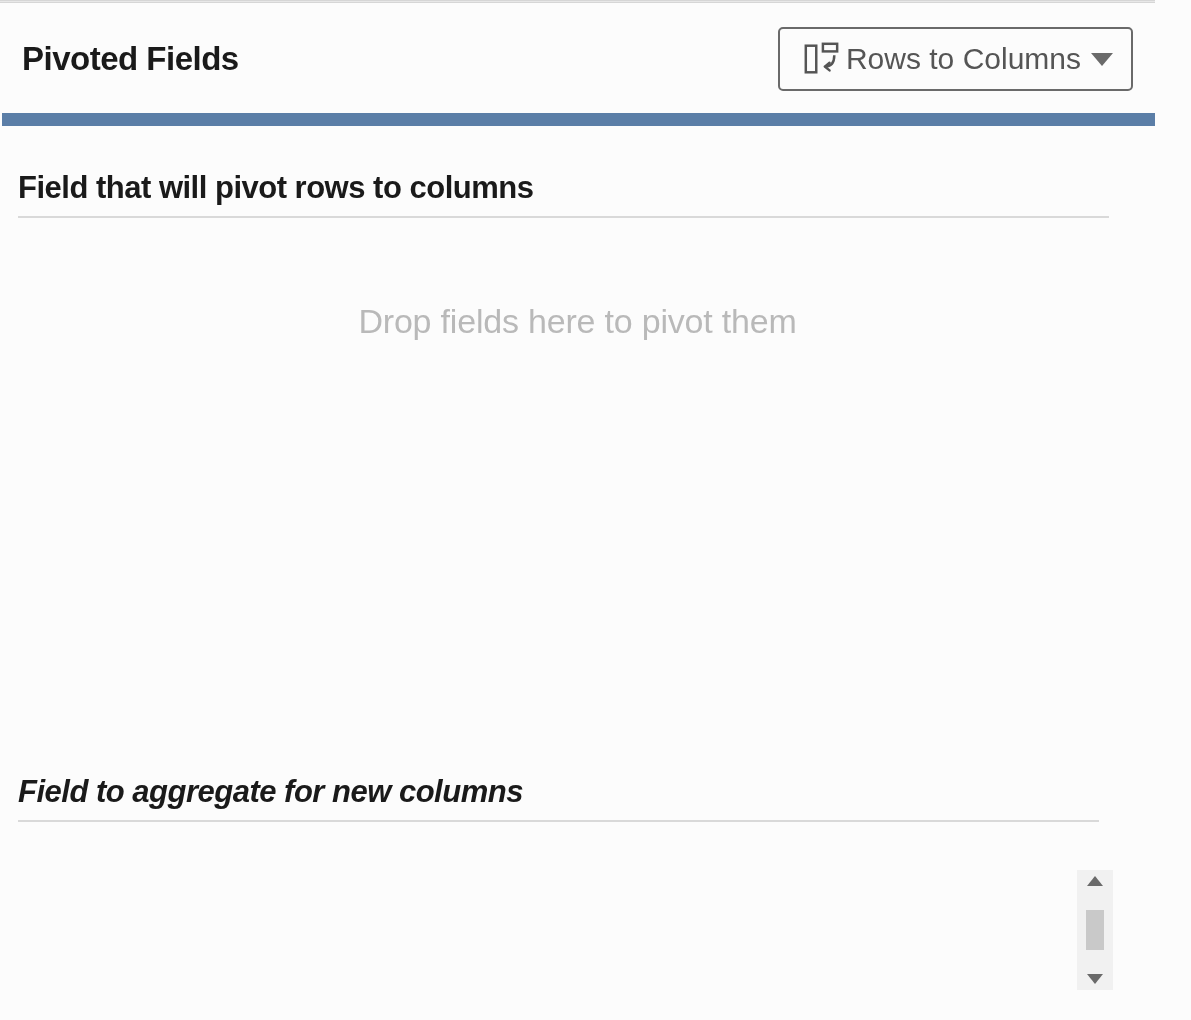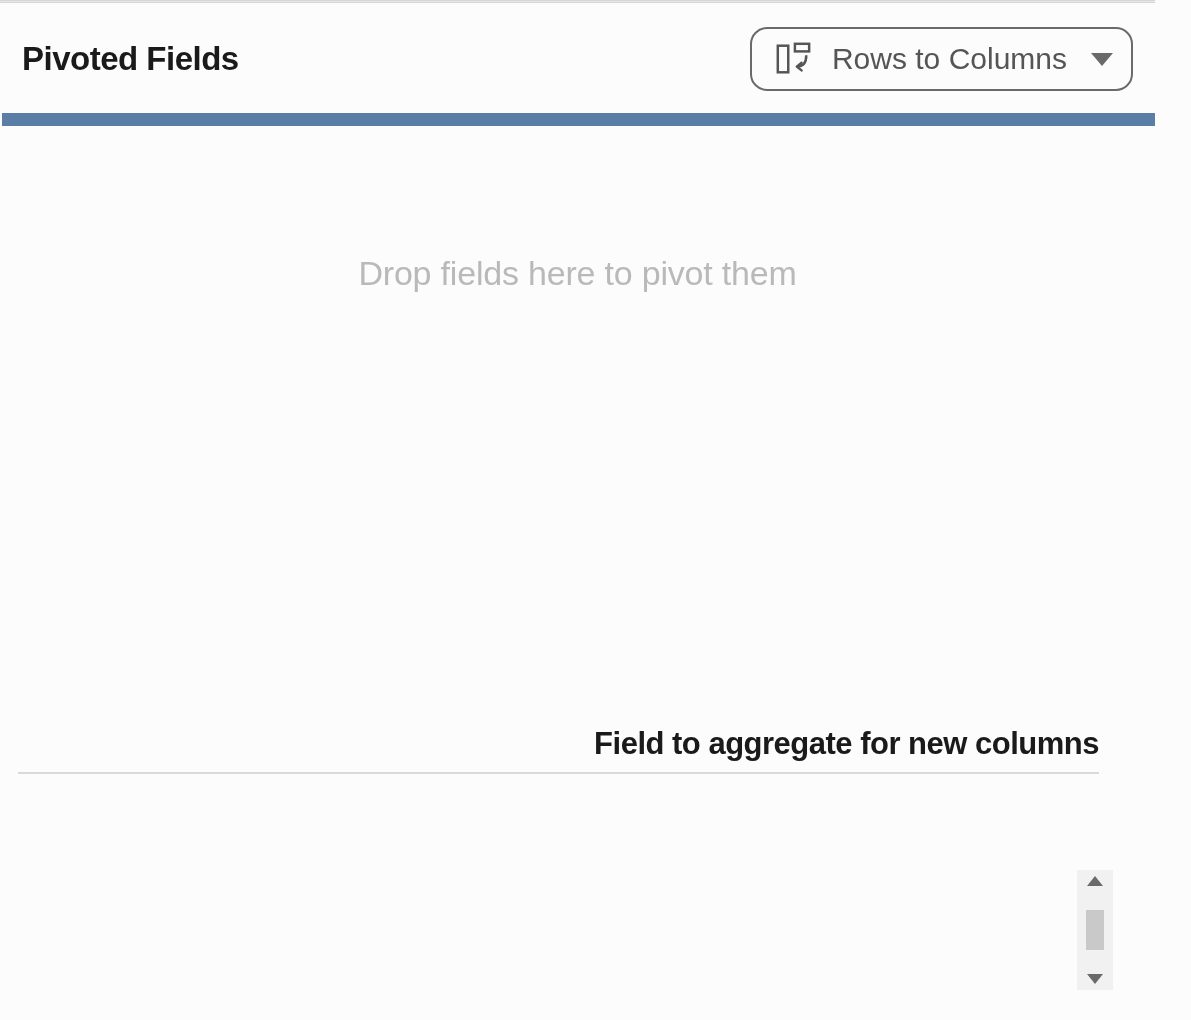--- a/index.html
+++ b/index.html
@@ -26,23 +26,22 @@
   }
   .header-title {
     font-size: 33px;
     font-weight: 700;
     letter-spacing: -0.5px;
     color: #1a1a1a;
   }
   .pivot-selector {
     display: flex;
     align-items: center;
-    gap: 14px;
     border: 2px solid #6a6a6a;
-    border-radius: 17px;
+    border-radius: 5px;
     background: #fcfcfc;
     padding: 11px 18px 11px 22px;
     cursor: pointer;
     font-size: 30px;
     color: #555555;
     font-weight: 500;
     user-select: none;
   }
   .pivot-selector .label {
     padding: 0 6px;
@@ -87,20 +86,21 @@
     font-size: 34px;
     color: #b9b9b9;
     font-weight: 400;
     letter-spacing: -0.2px;
   }
   .section2 {
     padding: 0 18px 0 18px;
   }
   .section2 .section-heading {
     margin-right: 38px;
+    font-style: italic;
   }
   .scroll-track {
     position: absolute;
     right: 42px;
     top: 870px;
     width: 36px;
     height: 120px;
     display: flex;
     flex-direction: column;
     align-items: center;
@@ -120,21 +120,20 @@
   .scroll-thumb {
     width: 18px;
     height: 40px;
     background: #c9c9c9;
     cursor: pointer;
   }
   .page {
     position: relative;
     width: 1155px;
     height: 1020px;
-    text-align: right;
   }
 </style>
 </head>
 <body>
 
 <div class="page">
 
   <div class="top-border"></div>
 
   <div class="header">
@@ -151,20 +150,21 @@
         <path d="M 24 28 L 29 24 M 24 28 L 29 32" fill="none" stroke="#555555" stroke-width="2.6" stroke-linecap="round"></path>
       </svg>
       <span class="label">Rows to Columns</span>
       <span class="caret"></span>
     </div>
   </div>
 
   <div class="blue-bar"></div>
 
   <div class="section">
+    <div class="section-heading">Field that will pivot rows to columns</div>
     <div class="drop-zone">
       <div class="drop-placeholder">Drop fields here to pivot them</div>
     </div>
   </div>
 
   <div class="section2">
     <div class="section-heading">Field to aggregate for new columns</div>
   </div>
 
   <div class="scroll-track">

